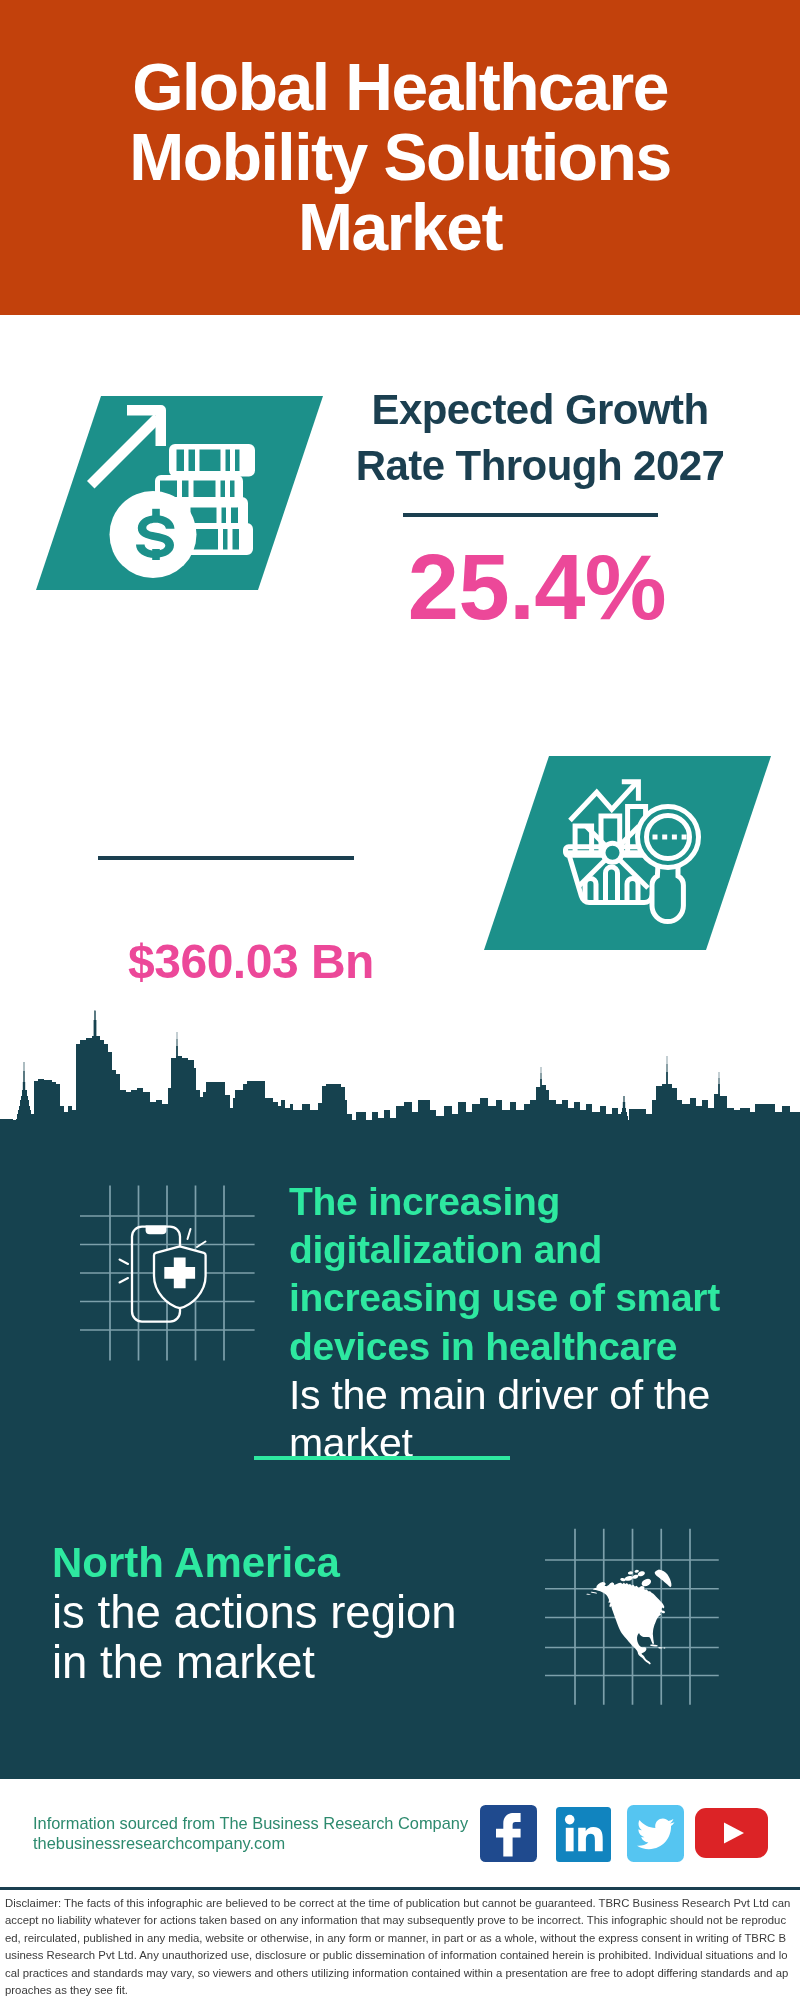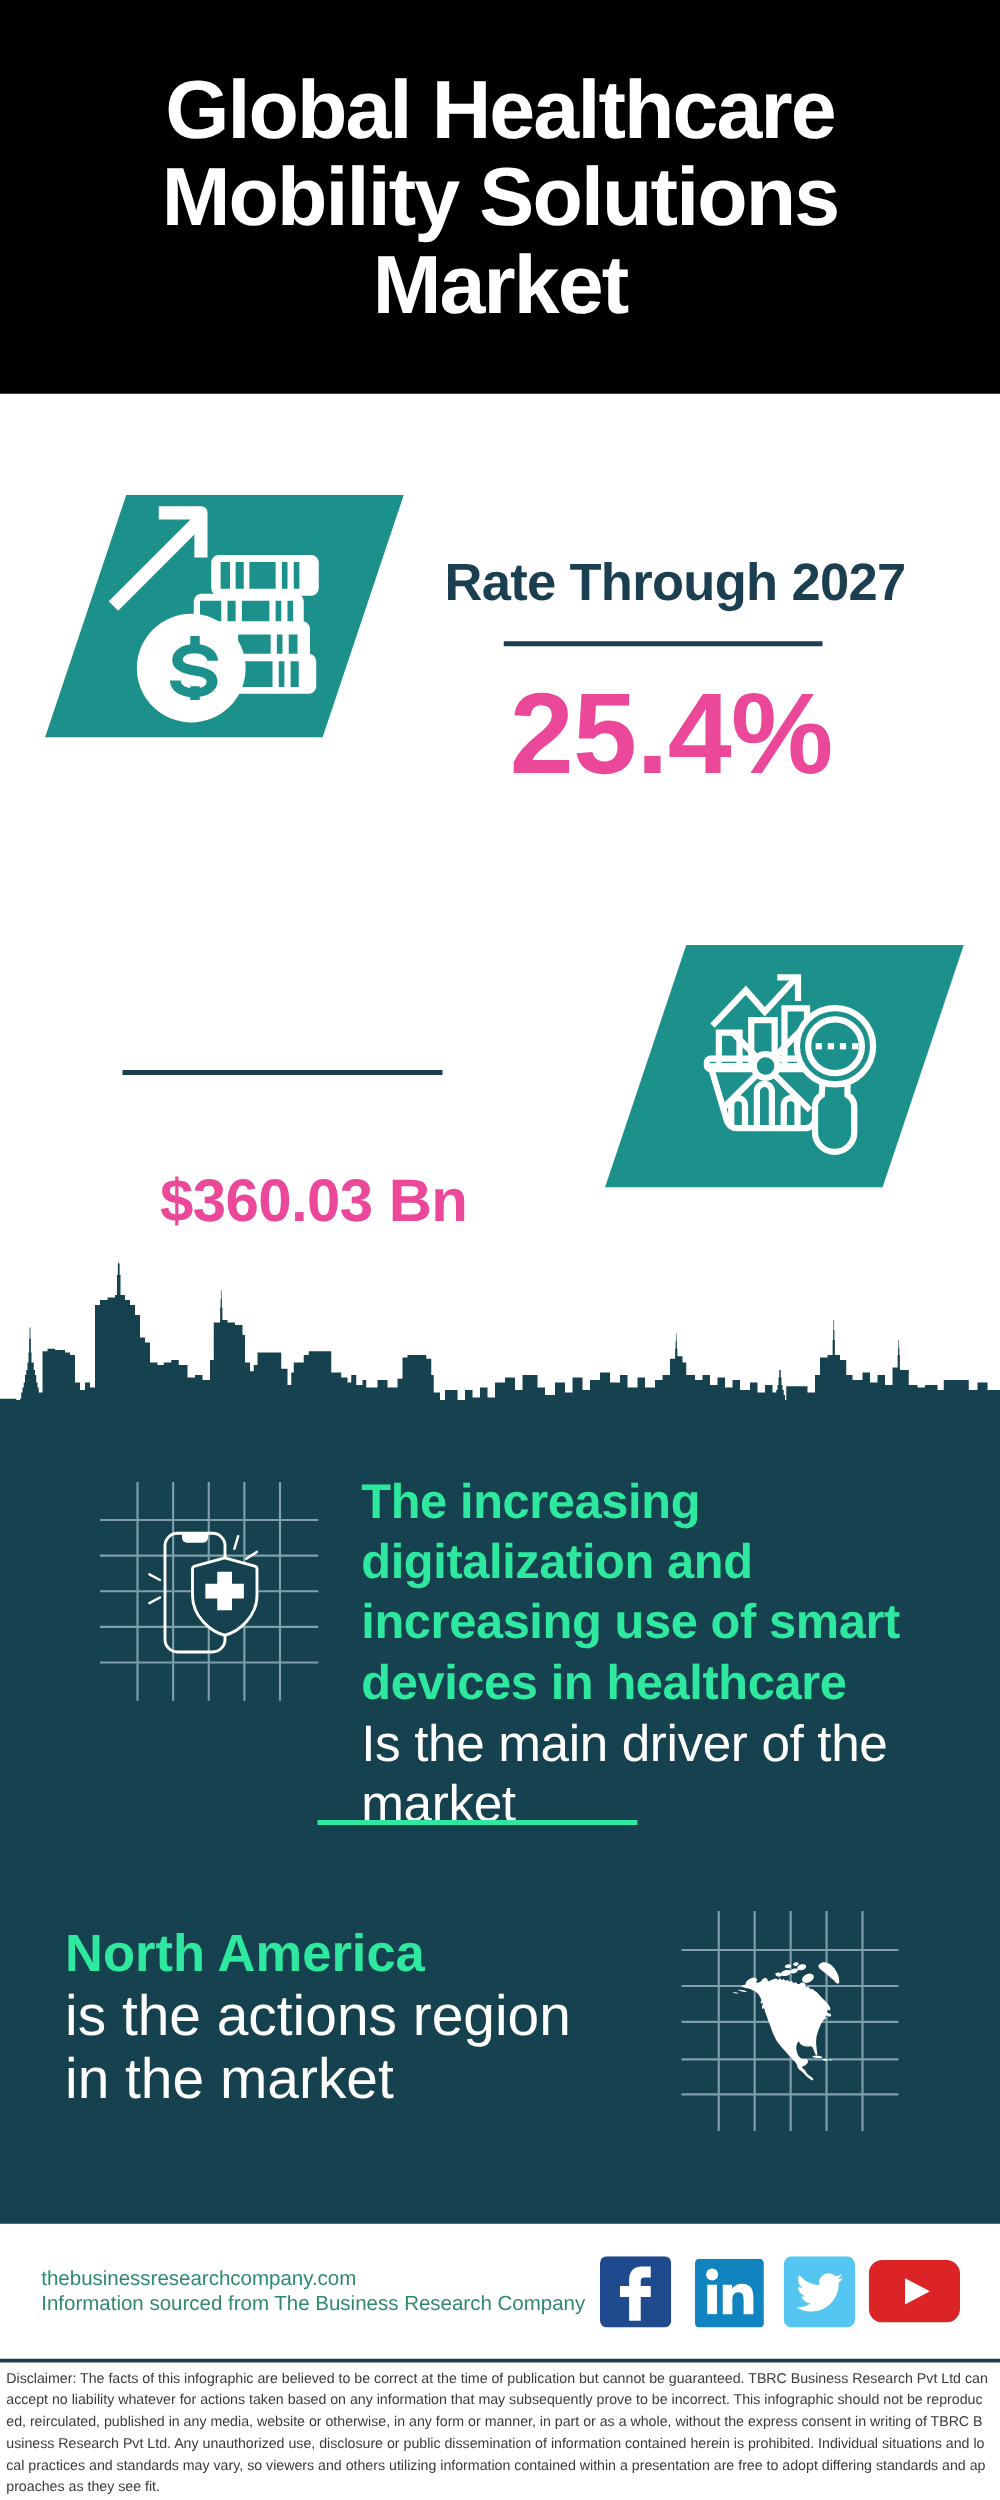--- a/index.html
+++ b/index.html
@@ -1,20 +1,20 @@
 <!DOCTYPE html>
 <html><head>
 <meta charset="utf-8">
 <style>
   html,body{margin:0;padding:0;}
   body{width:800px;height:2000px;background:#ffffff;font-family:"Liberation Sans",sans-serif;overflow:hidden;}
   .page{position:relative;width:800px;height:2000px;background:#fff;}
 
   
-  .header{position:absolute;left:0;top:0;width:800px;height:315px;background:#000000;}
+  .header{position:absolute;left:0;top:0;width:800px;height:315px;background:#c2410c;}
   .header h1{margin:0;position:absolute;left:0;top:52px;width:800px;text-align:center;color:#ffffff;
      font-size:66px;line-height:70px;font-weight:bold;letter-spacing:-1.5px;}
 
   
   .para{position:absolute;}
   .stat-head{position:absolute;color:#1b3f50;font-weight:bold;font-size:42px;line-height:56px;text-align:center;letter-spacing:-0.55px;white-space:nowrap;}
   .rule{position:absolute;height:4px;background:#1b3f50;}
   .stat-val{position:absolute;color:#ec4899;font-weight:bold;font-size:92px;line-height:92px;text-align:center;letter-spacing:-0.5px;white-space:nowrap;}
 
   
@@ -73,21 +73,21 @@
       <circle cx="117" cy="138.5" r="43.5"></circle>
     </g>
     <g fill="#1c908a">
       <rect x="116.2" y="112.8" width="7.6" height="10"></rect>
       <rect x="116.2" y="153" width="7.6" height="11"></rect>
       <path d="M120,119.2 c-10.3,0 -18.2,5.4 -18.2,12.8 c0,7.7 7.6,10.8 17.8,12.4 c6.9,1.1 9.7,2.5 9.7,5.2 c0,3.1 -4.3,5.2 -9.9,5.2 c-6.4,0 -10.8,-2.6 -10.8,-6.3 h-8.6 c0,7.9 8.2,13.4 19,13.4 c11.1,0 19,-5.3 19,-12.8 c0,-7.9 -7.6,-10.9 -18.8,-12.7 c-6.5,-1 -8.9,-2.3 -8.9,-4.7 c0,-2.7 3.8,-5 9.3,-5 c5.8,0 9.8,2.4 10.3,6 h8.6 c-0.4,-8.1 -8,-13.5 -18.5,-13.5 z"></path>
     </g>
   </svg>
 
   <div class="stat-head" style="left:340px;top:382px;width:400px;">
-    <br>
+    <span>Expected Growth</span><br>
     <span>Rate Through 2027</span>
   </div>
   <div class="rule" style="left:403px;top:513px;width:255px;"></div>
   <div class="stat-val" style="left:337px;top:541px;width:400px;">25.4%</div>
 
   <svg class="para" style="left:484px;top:756px;width:287px;height:194px" viewBox="0 0 287 194">
     <polygon points="65,0 287,0 222,194 0,194" fill="#1c908a"></polygon>
   </svg>
   <svg style="position:absolute;left:484px;top:756px;width:287px;height:194px" viewBox="0 0 287 194">
     <g fill="none" stroke="#ffffff" stroke-width="5" stroke-linejoin="miter" stroke-linecap="butt">
@@ -171,22 +171,22 @@
 
   <svg style="position:absolute;left:545px;top:1528px;width:175px;height:178px" viewBox="0 0 175 178">
     <g stroke="#7da0ab" stroke-width="1.7" fill="none">
       <path d="M30,0.75 v176 M58.75,0.75 v176 M87.5,0.75 v176 M116.25,0.75 v176 M145,0.75 v176"></path>
       <path d="M0,32 h173.75 M0,60.75 h173.75 M0,89.5 h173.75 M0,119.5 h173.75 M0,147.5 h173.75"></path>
     </g>
     <path id="na-map" fill="#ffffff" d="M51.43,58.37L53.11,56.27L55.29,54.76L57.64,54.09L59.82,54.43L60.83,56.1L59.49,57.78L61.5,58.28L63.68,57.11L65.19,55.27L67.21,54.26L68.89,55.27L69.39,57.11L71.57,56.1L73.92,55.1L75.93,54.76L77.44,55.94L78.95,54.43L80.13,55.94L81.97,55.1L83.32,56.61L85.16,55.94L86.5,57.45L88.35,56.77L89.86,58.45L91.71,57.78L93.22,59.46L95.06,58.96L96.57,60.63L98.42,60.13L99.93,61.81L101.77,61.47L103.28,63.15L105.13,63.15L106.64,64.66L108.32,65.66L109.83,67.17L111.17,68.85L112.68,70.36L114.19,71.87L115.7,73.38L117.21,75.06L118.55,76.9L119.39,78.91L118.72,80.59L117.38,79.58L116.37,81.26L117.55,82.77L116.37,84.11L115.03,85.12L116.04,86.46L114.69,87.47L113.35,88.64L112.35,90.15L111.51,91.83L110.84,93.5L110.16,95.18L109.49,96.86L108.99,98.54L108.49,100.21L108.15,102.06L107.98,103.9L107.81,105.75L107.98,107.43L108.15,109.27L108.32,111.28L108.65,113.3L108.99,115.14L108.15,116.65L107.14,114.97L106.3,112.96L105.63,111.11L104.79,109.61L103.45,108.93L101.94,109.1L100.26,109.1L98.59,108.93L97.08,108.43L95.73,107.59L94.73,106.42L94.06,105.08L93.05,106.25L92.38,107.76L92.04,109.44L92.04,111.28L92.38,113.13L92.88,114.8L93.55,116.31L94.56,117.66L95.73,118.66L97.08,119.17L98.42,119.17L99.93,119.17L101.1,119.84L101.44,121.35L100.77,122.86L99.76,123.86L98.59,124.53L97.41,125.04L96.4,125.87L97.41,126.71L98.42,127.55L99.26,128.56L99.93,129.73L100.77,130.91L101.77,131.91L102.95,132.75L104.12,133.59L105.13,134.6L105.8,135.77L104.79,136.44L103.62,135.6L102.45,134.76L101.27,133.92L100.1,132.92L99.09,131.91L98.08,130.74L97.08,129.73L95.9,128.89L94.73,128.05L93.72,127.05L93.05,125.71L92.71,124.2L92.04,122.86L91.2,121.68L90.03,120.34L88.69,119.0L87.34,117.66L86.0,116.15L84.66,114.64L83.32,113.13L81.97,111.62L80.63,110.11L79.29,108.6L78.11,107.09L76.94,105.58L75.93,103.9L74.93,102.06L74.09,100.21L73.25,98.37L72.58,96.52L71.91,94.68L71.23,92.83L70.56,90.99L69.89,89.14L69.22,87.3L68.55,85.45L67.88,83.61L67.21,81.76L66.7,79.92L66.2,78.07L65.7,76.23L65.03,74.22L64.19,72.2L63.35,70.19L62.34,68.35L61.17,66.84L59.82,65.66L58.48,64.83L57.14,64.15L55.8,63.48L54.45,62.98L53.11,62.64L51.77,62.31L50.43,61.97L49.08,61.64L47.74,61.3L48.92,60.46L50.43,59.96L51.6,59.46L51.6,58.79ZM113.94,41.6L116.46,42.18L118.81,43.19L120.82,44.7L122.5,46.54L123.84,48.72L125.01,51.07L125.85,53.42L126.36,55.77L126.36,57.95L125.35,59.29L123.84,58.12L122.33,56.61L120.82,55.27L119.31,53.92L117.8,52.58L116.29,51.41L114.78,50.23L113.27,49.06L111.76,47.89L110.42,46.54L109.58,44.7L110.58,43.19L112.26,42.18ZM87.8,49.36L87.65,50.45L86.72,51.53L85.21,52.39L83.4,52.85L81.66,52.83L80.33,52.32L79.67,51.44L79.82,50.35L80.75,49.27L82.26,48.41L84.07,47.95L85.82,47.98L87.15,48.48ZM80.49,52.19L80.1,52.82L79.26,53.21L78.14,53.3L76.97,53.06L75.97,52.55L75.35,51.86L75.23,51.13L75.63,50.5L76.47,50.11L77.59,50.02L78.76,50.26L79.75,50.77L80.37,51.46ZM93.28,47.69L93.28,48.54L92.71,49.43L91.7,50.18L90.43,50.64L89.17,50.72L88.17,50.41L87.61,49.76L87.62,48.91L88.18,48.01L89.2,47.27L90.46,46.8L91.72,46.72L92.73,47.04ZM99.85,44.7L99.8,45.78L99.06,46.86L97.78,47.73L96.21,48.22L94.66,48.22L93.44,47.75L92.79,46.88L92.84,45.8L93.58,44.72L94.86,43.85L96.43,43.36L97.98,43.36L99.2,43.83ZM93.84,42.84L93.76,43.49L93.26,44.1L92.46,44.54L91.51,44.73L90.59,44.64L89.9,44.27L89.57,43.71L89.66,43.06L90.15,42.45L90.95,42.01L91.91,41.82L92.82,41.91L93.51,42.28ZM87.9,44.57L87.76,45.3L87.15,45.95L86.2,46.4L85.09,46.57L84.05,46.42L83.27,45.97L82.92,45.33L83.07,44.61L83.68,43.95L84.63,43.5L85.74,43.33L86.78,43.48L87.55,43.93ZM105.89,52.41L106.07,53.93L105.32,55.59L103.79,57.05L101.77,58.03L99.67,58.32L97.9,57.88L96.82,56.78L96.64,55.26L97.39,53.6L98.92,52.14L100.94,51.16L103.04,50.87L104.81,51.31ZM99.48,59.98L99.15,60.63L98.42,61.08L97.44,61.24L96.41,61.08L95.52,60.64L94.96,59.99L94.84,59.28L95.17,58.63L95.9,58.18L96.87,58.01L97.91,58.17L98.79,58.61L99.36,59.26ZM119.92,84.4L119.61,84.88L119.01,85.18L118.23,85.23L117.43,85.03L116.78,84.61L116.39,84.06L116.35,83.49L116.66,83.0L117.26,82.71L118.04,82.66L118.84,82.86L119.49,83.28L119.88,83.83ZM112.92,117.81L112.49,118.18L111.35,118.41L109.73,118.46L107.94,118.31L106.34,118.01L105.26,117.6L104.89,117.17L105.32,116.8L106.46,116.57L108.08,116.52L109.87,116.66L111.47,116.97L112.55,117.38ZM117.38,119.95L117.14,120.26L116.53,120.49L115.65,120.6L114.68,120.55L113.81,120.36L113.22,120.07L113.02,119.73L113.25,119.41L113.87,119.18L114.75,119.08L115.72,119.13L116.59,119.31L117.18,119.61ZM120.32,120.0L120.22,120.22L119.97,120.4L119.6,120.49L119.19,120.49L118.82,120.4L118.56,120.22L118.47,120.0L118.56,119.79L118.82,119.61L119.19,119.51L119.6,119.51L119.97,119.61L120.22,119.79ZM66.42,77.3L66.1,78.19L65.66,78.86L65.2,79.18L64.8,79.08L64.55,78.58L64.49,77.78L64.63,76.84L64.96,75.95L65.39,75.27L65.86,74.96L66.25,75.06L66.51,75.56L66.57,76.36ZM65.0,73.63L64.76,74.32L64.44,74.84L64.09,75.08L63.81,75.01L63.62,74.63L63.59,74.02L63.7,73.3L63.95,72.61L64.27,72.09L64.61,71.84L64.9,71.92L65.08,72.3L65.12,72.91ZM52.21,65.32L51.83,65.51L50.88,65.52L49.54,65.37L48.07,65.07L46.78,64.69L45.9,64.31L45.63,63.99L46.0,63.81L46.96,63.79L48.3,63.95L49.76,64.24L51.06,64.62L51.93,65.01ZM45.8,66.62L45.54,66.77L44.88,66.84L43.93,66.8L42.9,66.68L41.97,66.48L41.34,66.26L41.13,66.05L41.38,65.9L42.05,65.83L42.99,65.87L44.03,65.99L44.96,66.18L45.59,66.41Z"></path>
   </svg>
 
   <div class="src" style="left:33px;top:1813px;width:480px;">
+    <div>Information sourced from The Business Research Company</div>
     <div>thebusinessresearchcompany.com</div>
-    <div>Information sourced from The Business Research Company</div>
   </div>
 
   <svg class="sicon" style="left:480px;top:1805px;width:57px;height:57px" viewBox="0 0 57 57">
     <rect width="57" height="57" rx="5.5" fill="#1f4a8e"></rect>
     <path fill="#ffffff" d="M23.3,51.5 V32.6 h-7.3 v-8.8 h7.3 v-5.3 c0,-6.8 4.2,-10.4 10.3,-10.4 h7.0 v8.8 h-5.0 c-2.4,0 -3.0,1.1 -3.0,3.3 v3.6 h8.0 v8.8 h-8.0 v18.9 z"></path>
   </svg>
   <svg class="sicon" style="left:556px;top:1807px;width:56px;height:55px" viewBox="0 0 56 55">
     <rect width="55" height="55" rx="3.5" fill="#1184bf"></rect>
     <rect x="9.8" y="20.8" width="7.8" height="23.5" fill="#ffffff"></rect>
     <circle cx="13.7" cy="12.6" r="4.8" fill="#ffffff"></circle>

